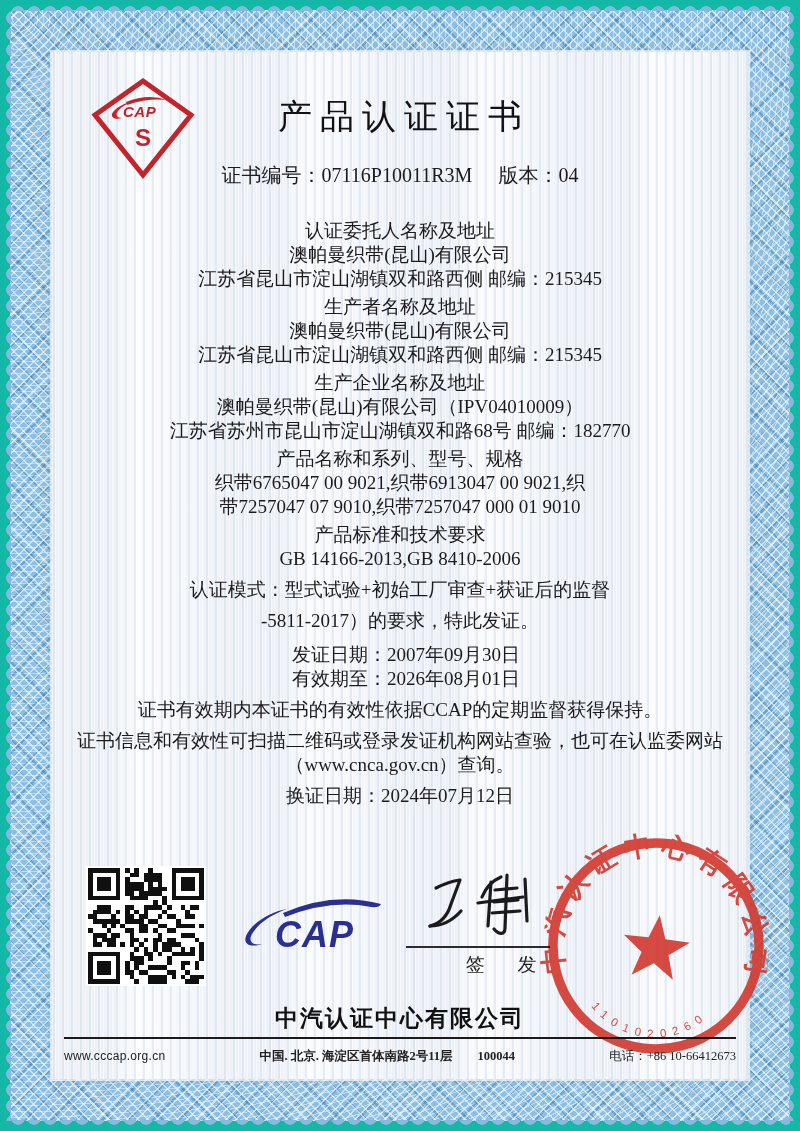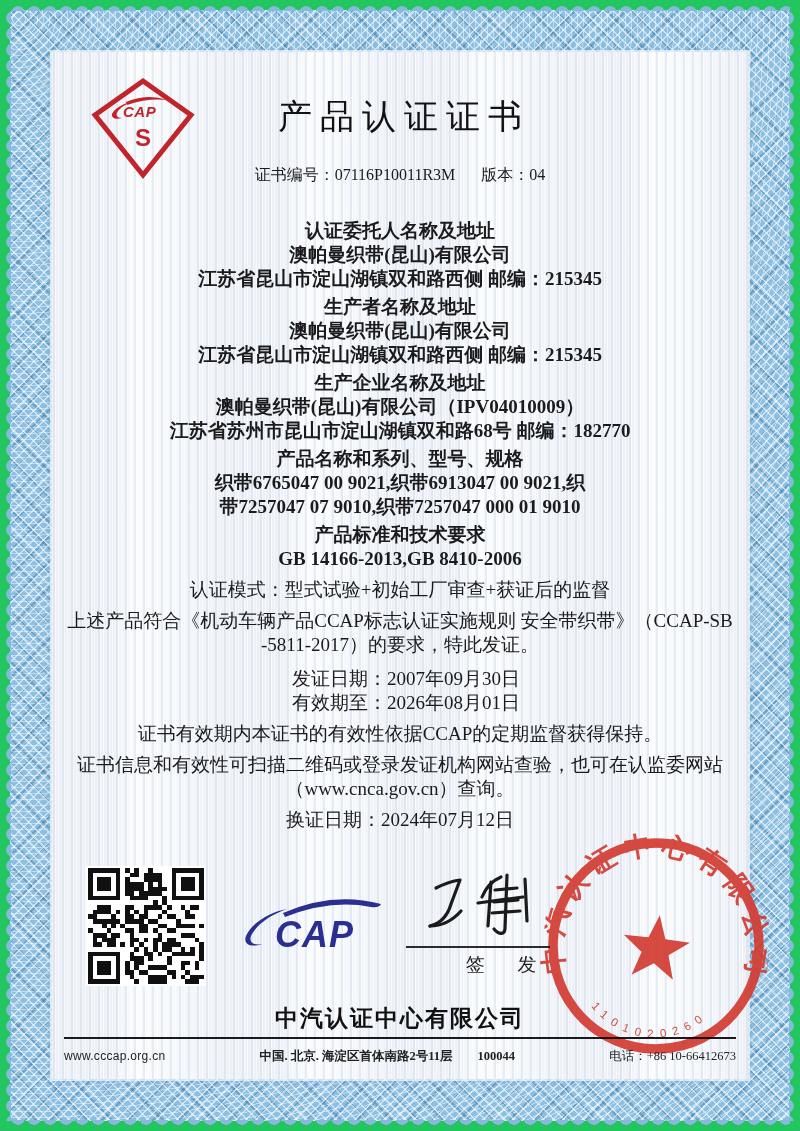--- a/index.html
+++ b/index.html
@@ -1,17 +1,17 @@
 <!DOCTYPE html>
 <html><head>
 <meta charset="utf-8">
 <style>
   html,body{margin:0;padding:0;background:#888;}
   .page{
-    position:relative; width:800px; height:1131px; background:#22c55e;
+    position:relative; width:800px; height:1131px; background:#14b8a6;
     font-family:"Liberation Serif","DejaVu Serif",serif;
     color:#1c1c1e; overflow:hidden; margin:0 auto;
   }
   
   .lace-band{
     position:absolute; inset:10px; z-index:1;
     background-color:#8dbfe2;
     background-image:
       repeating-linear-gradient(45deg, rgba(255,255,255,.55) 0 1.5px, rgba(255,255,255,0) 1.5px 7px),
       repeating-linear-gradient(-45deg, rgba(255,255,255,.55) 0 1.5px, rgba(255,255,255,0) 1.5px 7px),
@@ -49,23 +49,23 @@
   .cert-title{
     position:absolute; left:52px; right:52px; top:94px; text-align:center;
     font-size:34px; font-weight:normal; letter-spacing:8px; padding-left:8px;
     color:#121214;
   }
   
   .text-col{
     position:absolute; left:56px; right:56px; top:163px;
     text-align:center; font-size:19px; line-height:24px; color:#1b1b1d;
   }
-  .cert-line{margin-bottom:32px; font-size:16px;}
+  .cert-line{margin-bottom:32px; font-size:20px;}
   .cert-line .gap{display:inline-block; width:26px;}
-  .section{margin-top:4px;font-weight:bold;}
+  .section{margin-top:4px;}
   .blockline{margin-top:7px;}
   .dates-row{display:flex; justify-content:space-between; padding:0 52px 0 64px; margin-top:10px; margin-bottom:3px;flex-direction:column;}
   .nowrap{white-space:nowrap;}
   
   .qr{position:absolute; left:86px; top:866px; width:120px; height:120px; background:#fff; padding:2px; box-sizing:border-box;}
   .qr svg{width:100%; height:100%; display:block;}
   .ccap-logo{position:absolute; left:233px; top:891px; width:162px; height:76px;}
   .signature{position:absolute; left:424px; top:866px; width:128px; height:80px;}
   .sig-line{position:absolute; left:406px; top:946px; width:144px; height:2px; background:#2b2b2d;}
   .sig-label{
@@ -145,21 +145,20 @@
       </div>
 
       <div class="section">
         <div>产品标准和技术要求</div>
         <div>GB 14166-2013,GB 8410-2006</div>
       </div>
 
       <div class="blockline nowrap">认证模式：型式试验+初始工厂审查+获证后的监督</div>
 
       <div class="blockline">
-        <div class="nowrap">上述产品符合《机动车辆产品CCAP标志认证实施规则 安全带织带》（CCAP-SB</div>
         <div>-5811-2017）的要求，特此发证。</div>
       </div>
 
       <div class="dates-row">
         <span class="nowrap"><span>发证日期：</span><span>2007年09月30日</span></span>
         <span class="nowrap"><span>有效期至：</span><span>2026年08月01日</span></span>
       </div>
 
       <div class="blockline">证书有效期内本证书的有效性依据CCAP的定期监督获得保持。</div>
 

